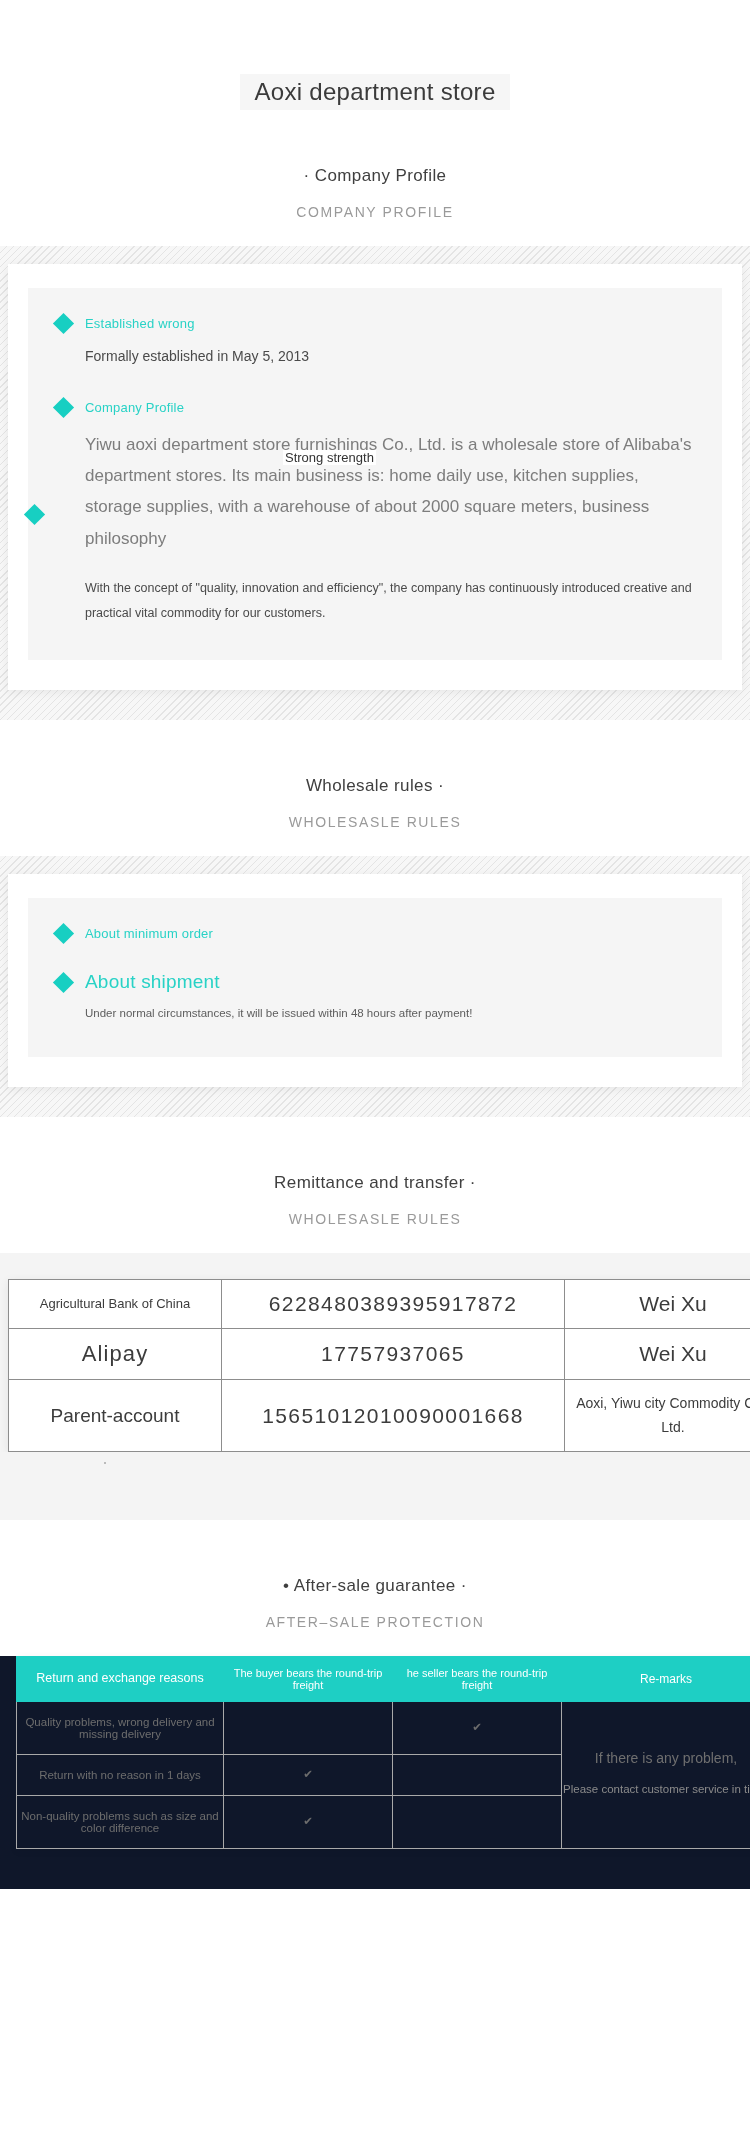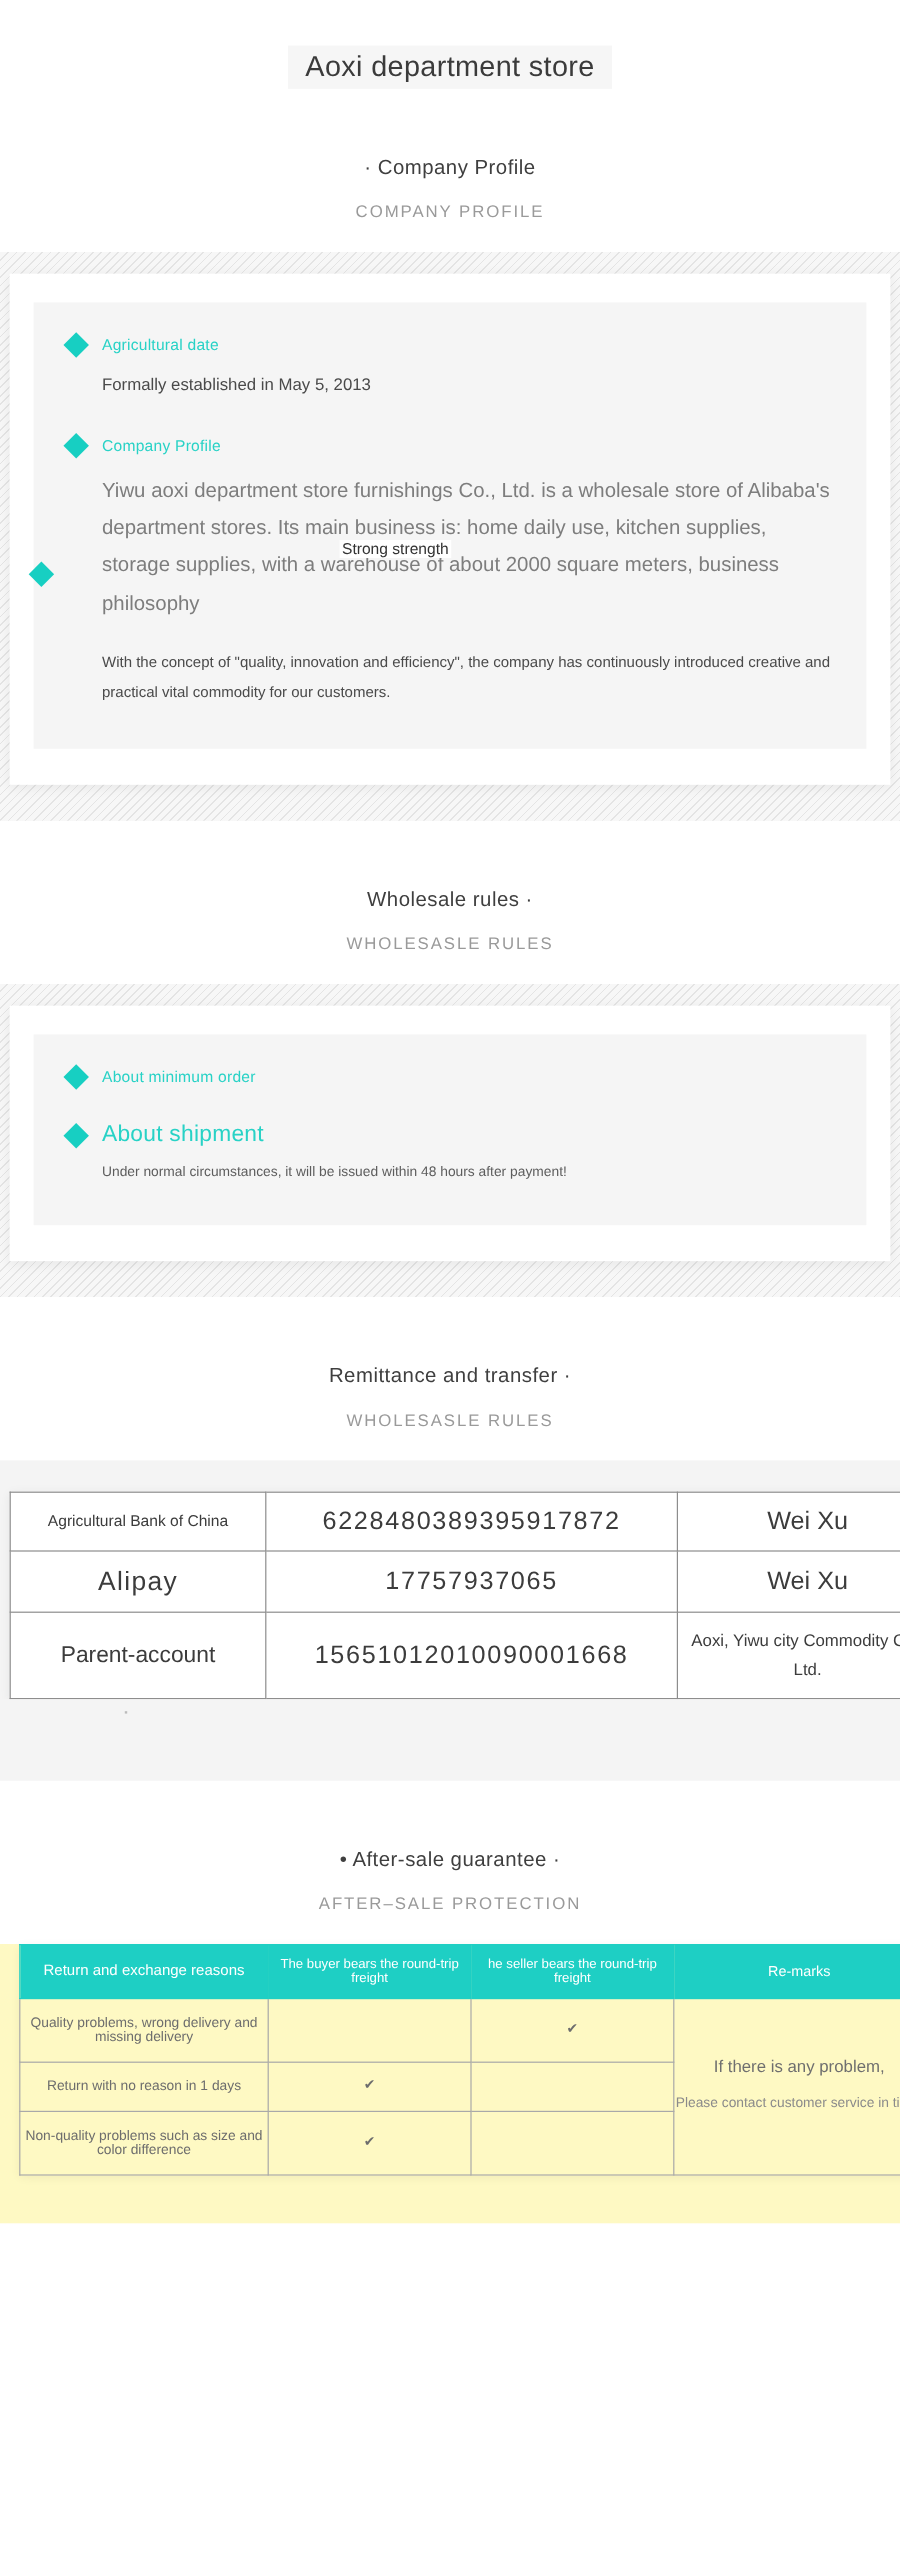--- a/index.html
+++ b/index.html
@@ -7,21 +7,21 @@
   body{
     width:750px;
     background:#ffffff;
     font-family:"Liberation Sans","DejaVu Sans",sans-serif;
     color:#555;
     -webkit-font-smoothing:antialiased;
   }
   .page{width:750px;position:relative;overflow:hidden;}
 
   
-  .brand-wrap{padding-top:38px;text-align:center;background:#fff;}
+  .brand-wrap{padding-top:74px;text-align:center;background:#fff;}
   .brand-title{
     font-size:24px;color:#3b3b3b;letter-spacing:.3px;
     display:inline-block;padding:4px 14px;background:#f6f6f6;font-weight:400;
   }
   .brand-sub{
     margin-top:26px;display:flex;align-items:center;justify-content:center;gap:12px;
   }
   .brand-sub .rule{width:78px;height:1px;background:#4a4a4a;display:block;}
   .brand-sub .txt{font-size:13px;color:#8a8a8a;background:#f6f6f6;padding:2px 6px;}
 
@@ -104,21 +104,21 @@
   .remit-table .c-num{width:330px;}
   .remit-table .c-holder{width:204px;}
   .t-sm{font-size:13px;line-height:1.45;}
   .t-md{font-size:19px;}
   .t-lg{font-size:22px;letter-spacing:1.1px;}
   .t-num{font-size:21px;letter-spacing:1.4px;color:#3a3a3a;}
   .t-holder-lg{font-size:21px;}
   .t-holder-sm{font-size:14px;line-height:1.65;}
 
   
-  .after-band{padding:0 0 40px;background:#fef9c3;}
+  .after-band{padding:0 0 40px;background:#0f172a;}
   .after-table{
     width:718px;margin:0 16px;border-collapse:collapse;table-layout:fixed;
     box-shadow:0 2px 8px rgba(0,0,0,.06);
   }
   .after-table th{
     background:#1ecfc4;color:#ffffff;font-weight:400;
     border:1px solid #1ecfc4;padding:10px 4px;vertical-align:middle;
   }
   .after-table th.h-reason{width:198px;font-size:12.5px;line-height:1.5;}
   .after-table th.h-buyer{width:160px;font-size:11px;}
@@ -151,21 +151,21 @@
     <div class="h1">· Company Profile</div>
     <div class="h2">COMPANY PROFILE</div>
   </div>
 
   <div class="stripe-band">
     <div class="card-outer">
       <div class="card-inner profile-body">
 
         <div class="bullet-row">
           <span class="diamond"></span>
-          <span class="bullet-label">Agricultural date</span>
+          <span class="bullet-label">Established wrong</span>
         </div>
         <div class="body-sm">Formally established in May 5, 2013</div>
 
         <div class="bullet-row blk-2">
           <span class="diamond"></span>
           <span class="bullet-label">Company Profile</span>
         </div>
 
         <div style="position:relative;">
           <span class="diamond stray-diamond"></span>

